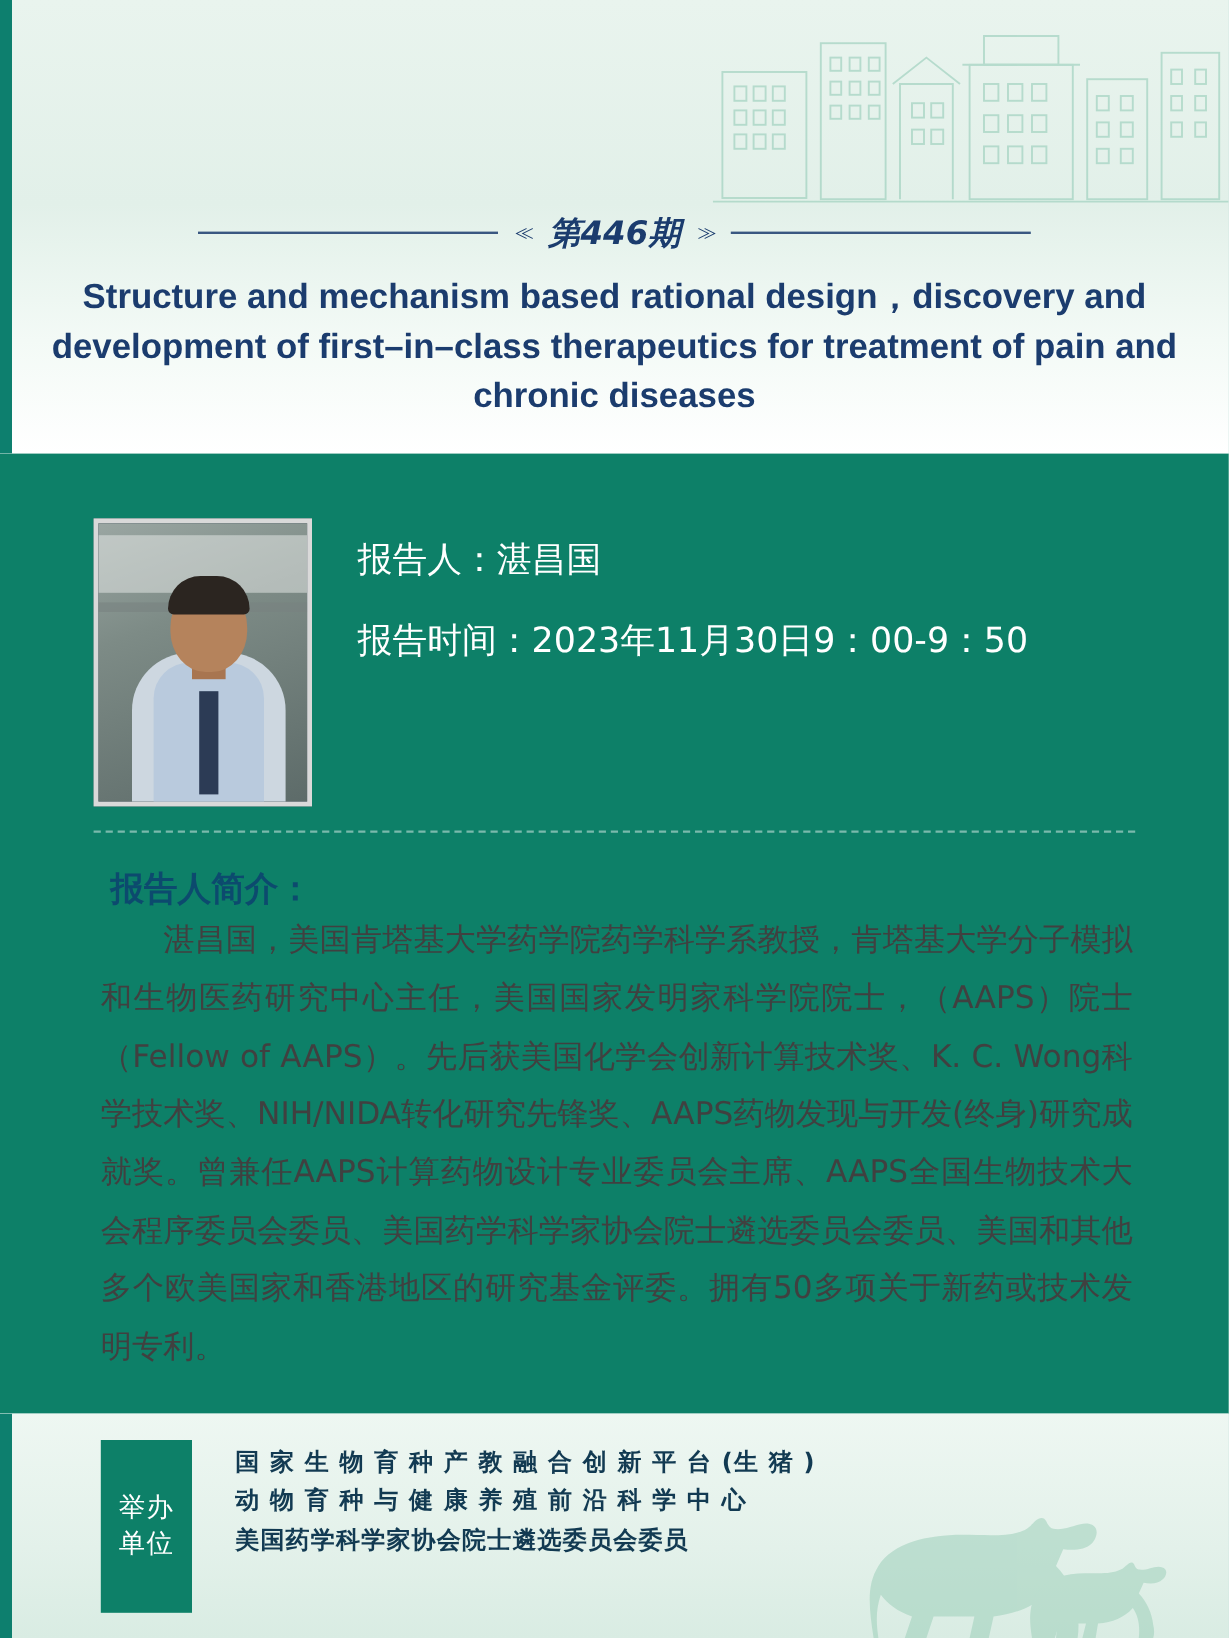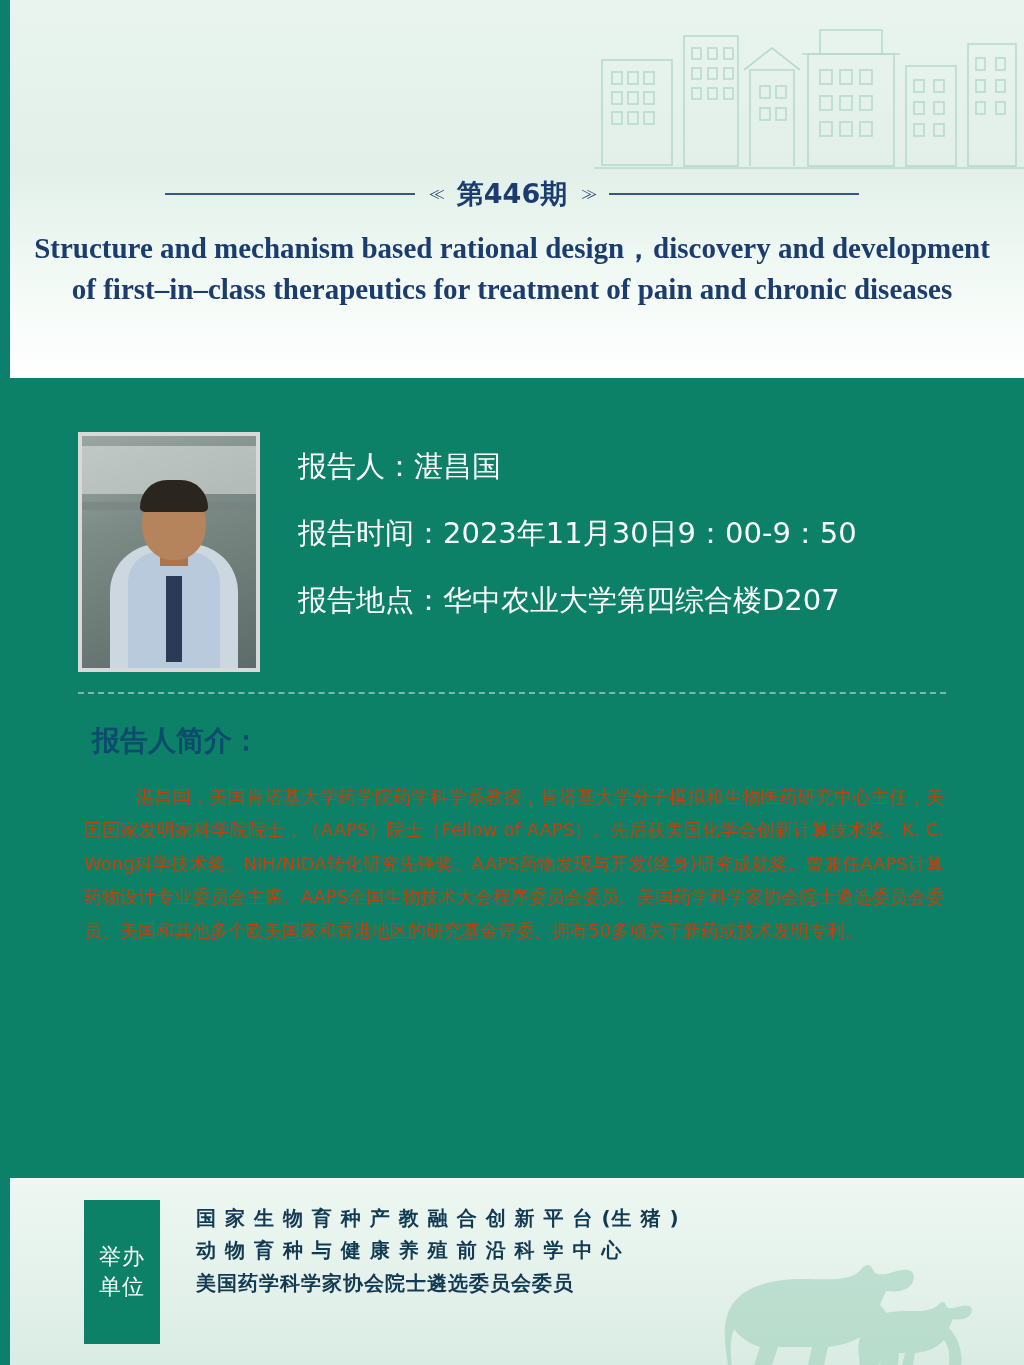--- a/index.html
+++ b/index.html
@@ -38,27 +38,27 @@
     white-space:nowrap;
   }
   .issue-row {
     position:absolute; top:176px; left:0; width:100%;
     display:flex; align-items:center; justify-content:center; gap:14px;
   }
   .issue-rule { height:2px; background:#1b3c6e; width:250px; opacity:.85; }
   .issue-chev { color:#1b3c6e; font-size:16px; letter-spacing:-2px; }
   .issue-text {
     font-family:"DejaVu Sans", sans-serif;
-    font-size:27px; font-weight:bold; color:#1b3c6e; white-space:nowrap;
+    font-size:27px; font-weight:bold; color:#1b3c6e; white-space:nowrap;font-style:italic;
   }
 
   .title-en {
     position:absolute; top:228px; left:0; width:100%;
     text-align:center;
-    font-family:Liberation Serif, serif;
+    font-family:Liberation Sans, sans-serif;
     font-size:29px; font-weight:bold; line-height:1.42;
     color:#1b3c6e;
     padding:0 28px;
   }
 
   
   .mid {
     position:relative;
     height:800px;
     background:#0d8068;
@@ -96,23 +96,23 @@
     position:absolute; left:78px; right:78px; top:692px;
     border-top:2px dashed rgba(255,255,255,.45);
   }
 
   .bio-title {
     position:absolute; left:92px; top:722px;
     font-family:"DejaVu Sans", sans-serif;
     font-size:28px; font-weight:bold; color:#0c4a6e;
   }
   .bio-body {
-    position:absolute; left:84px; right:80px; top:780px;
-    font-family:"DejaVu Sans", sans-serif;
-    font-size:18px; line-height:1.86; color:#c2410c;
+    position:absolute; left:84px; right:80px; top:760px;
+    font-family:"DejaVu Sans", sans-serif;
+    font-size:26px; line-height:1.86; color:#404040;
     text-align:justify;
     text-indent:52px;
   }
 
   
   .footer {
     position:relative;
     height:187px;
     background:linear-gradient(180deg,#eef7f2 0%, #e3f1ea 60%, #d9ece3 100%);
     overflow:hidden;
@@ -228,21 +228,20 @@
       <div class="ph-tie"></div>
       <div class="ph-neck"></div>
       <div class="ph-head"></div>
       <div class="ph-hair"></div>
     </div>
   </div>
 
   <div class="info">
     <div class="info-line">报告人：湛昌国</div>
     <div class="info-line">报告时间：2023年11月30日9：00-9：50</div>
-    <div class="info-line">报告地点：华中农业大学第四综合楼D207</div>
   </div>
 
   <div class="divider"></div>
 
   <div class="bio-title">报告人简介：</div>
   <div class="bio-body">湛昌国，美国肯塔基大学药学院药学科学系教授，肯塔基大学分子模拟和生物医药研究中心主任，美国国家发明家科学院院士，（AAPS）院士（Fellow of AAPS）。先后获美国化学会创新计算技术奖、K. C. Wong科学技术奖、NIH/NIDA转化研究先锋奖、AAPS药物发现与开发(终身)研究成就奖。曾兼任AAPS计算药物设计专业委员会主席、AAPS全国生物技术大会程序委员会委员、美国药学科学家协会院士遴选委员会委员、美国和其他多个欧美国家和香港地区的研究基金评委。拥有50多项关于新药或技术发明专利。</div>
 
   <div class="footer">
     <div class="footer-accent"></div>
 

